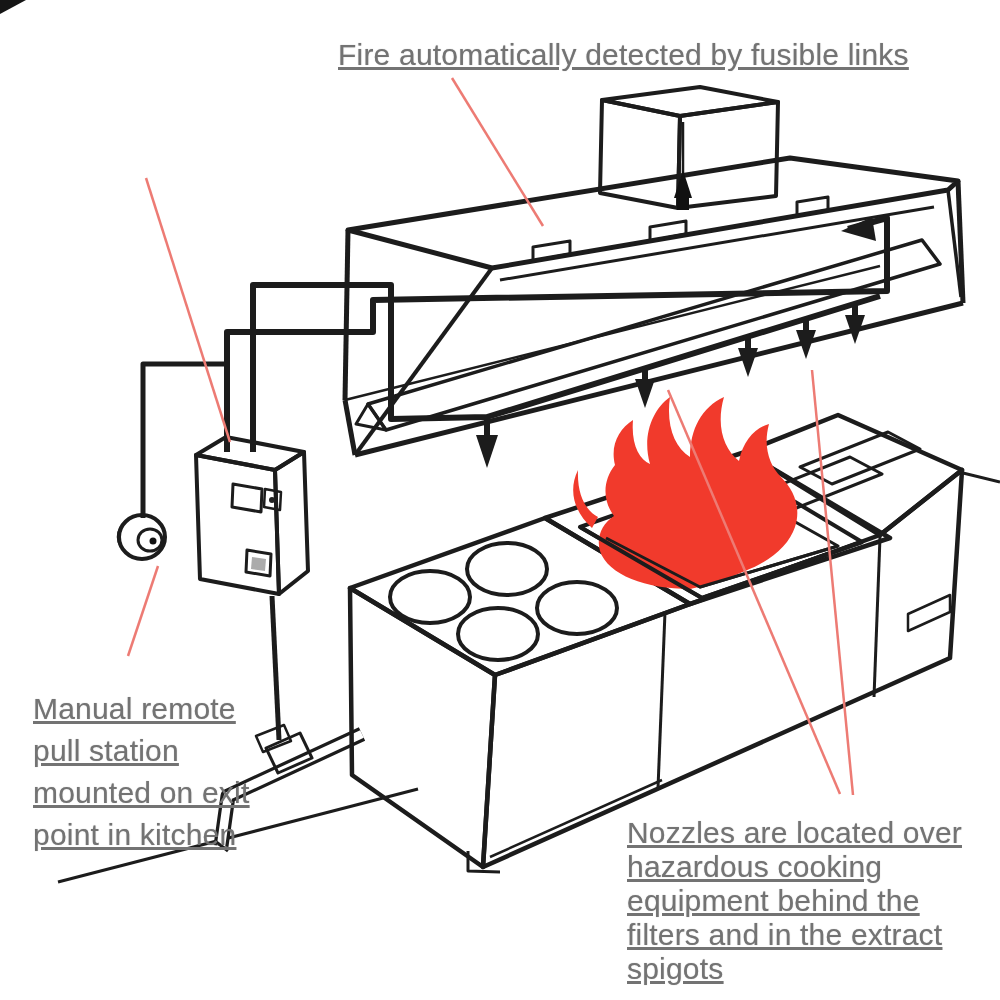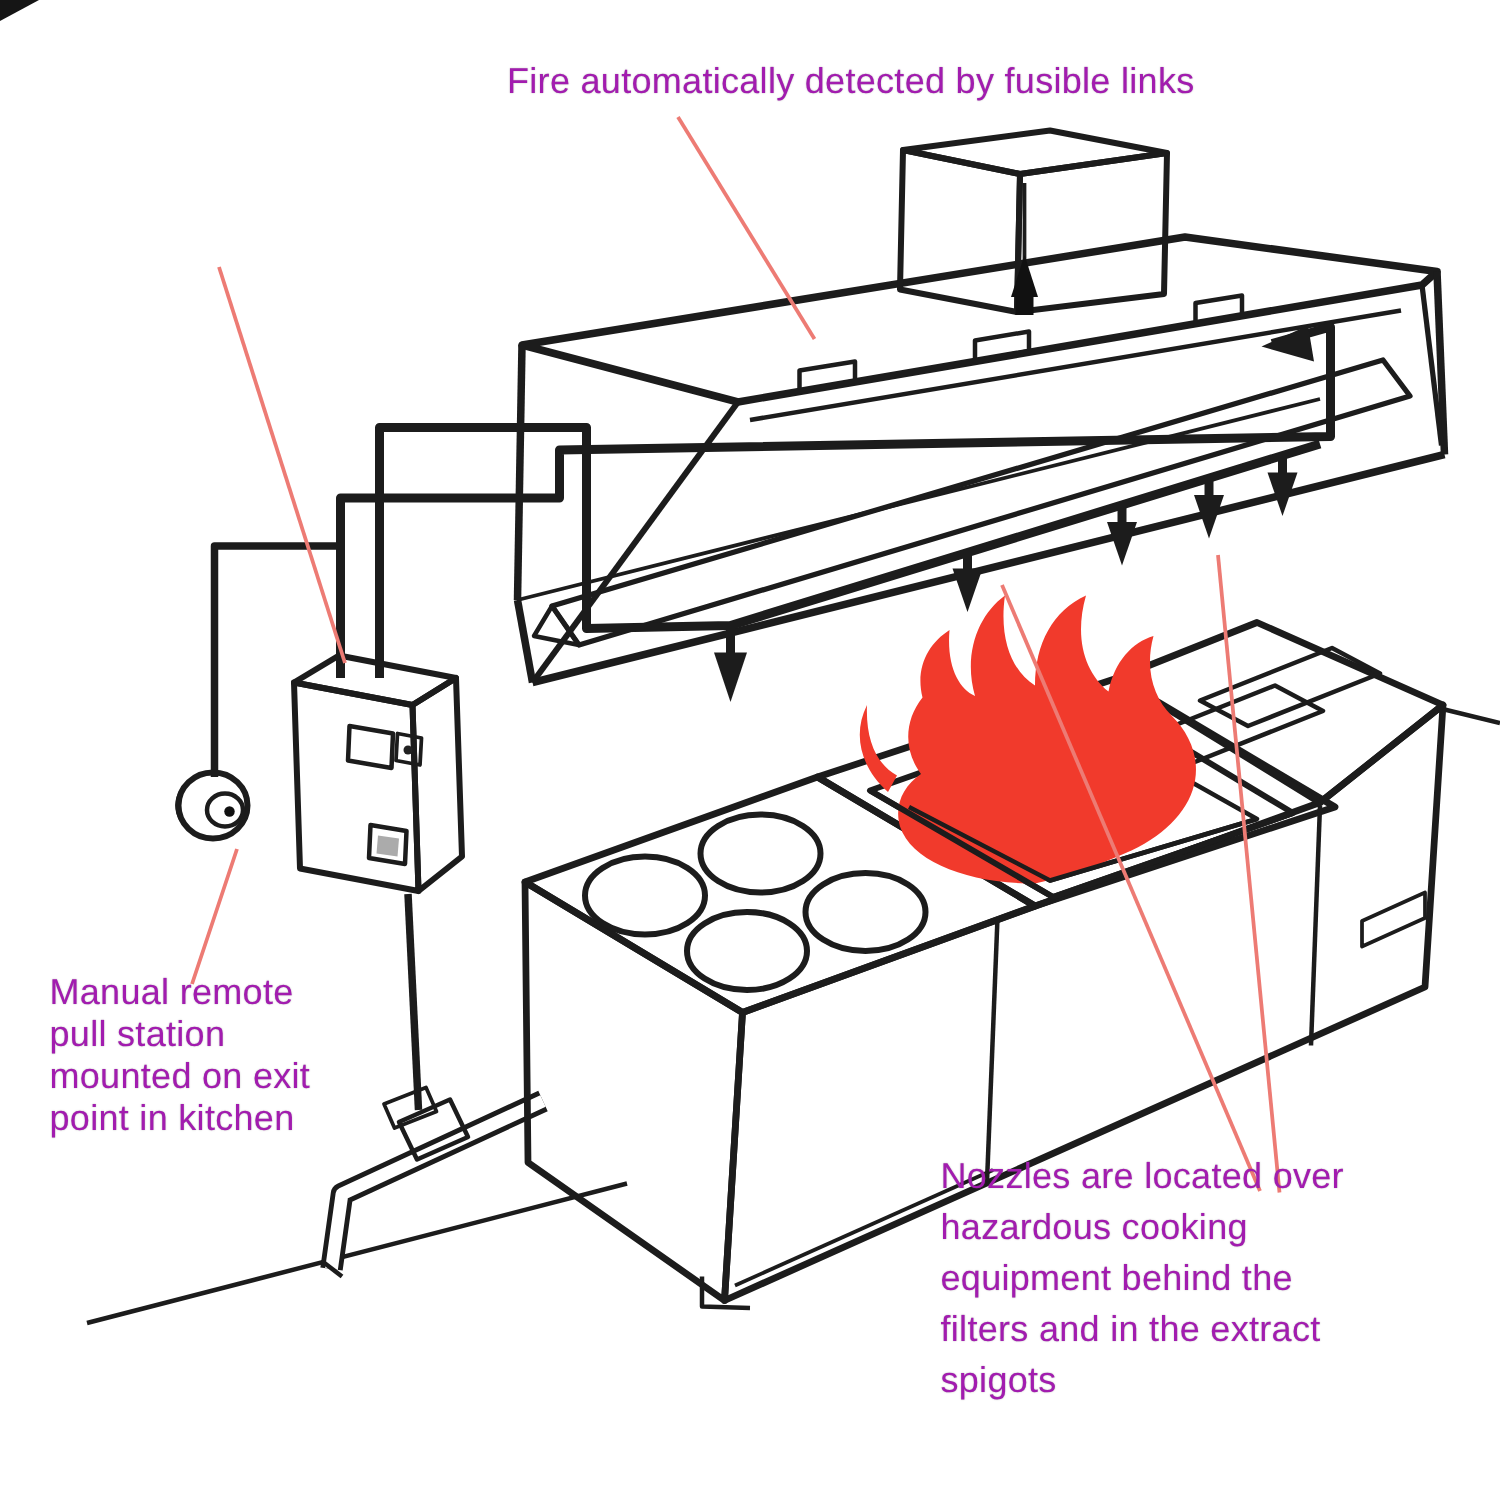--- a/index.html
+++ b/index.html
@@ -2,28 +2,29 @@
 <html style="--flame_red: #f13a2c; --leader_red: #ed7b74; --line_black: #1c1c1c; --filter_gray: #d2d2d2; --side_gray: #9b9b9b; --front_gray: #ededed; --vat_gray: #8d8d8d; --burner_gray: #c7c7c7;"><head>
 <meta charset="utf-8">
 <style>
   html,body{margin:0;padding:0;background:#ffffff;}
   .stage{
     position:relative;width:1000px;height:1000px;background:#ffffff;overflow:hidden;
     font-family:"Liberation Sans", sans-serif;
   }
   .stage svg{position:absolute;left:0;top:0;}
   .lbl{
-    position:absolute;color:#a21caf;white-space:pre-line;
-    font-size:24px;letter-spacing:.2px;
+    position:absolute;color:#737373;white-space:pre-line;
+    font-size:30px;letter-spacing:.2px;
     text-shadow:0 0 1px rgba(80,80,80,.45);
+    text-decoration:underline;
   }
   .lbl-top{left:338px;top:40px;line-height:30px;}
   .lbl-agent{left:52px;top:98px;line-height:32px;}
-  .lbl-manual{left:33px;top:648px;line-height:28px;}
-  .lbl-nozzles{left:627px;top:768px;line-height:34px;}
+  .lbl-manual{left:33px;top:688px;line-height:42px;}
+  .lbl-nozzles{left:627px;top:816px;line-height:34px;}
   .ln{stroke:var(--line_black,#1c1c1c);fill:none;stroke-linejoin:round;}
 </style>
 </head>
 <body>
 
 <div class="stage">
 
 <svg width="1000" height="1000" viewBox="0 0 1000 1000">
 
   <polygon points="0,0 26,0 0,14" fill="#151515"></polygon>

